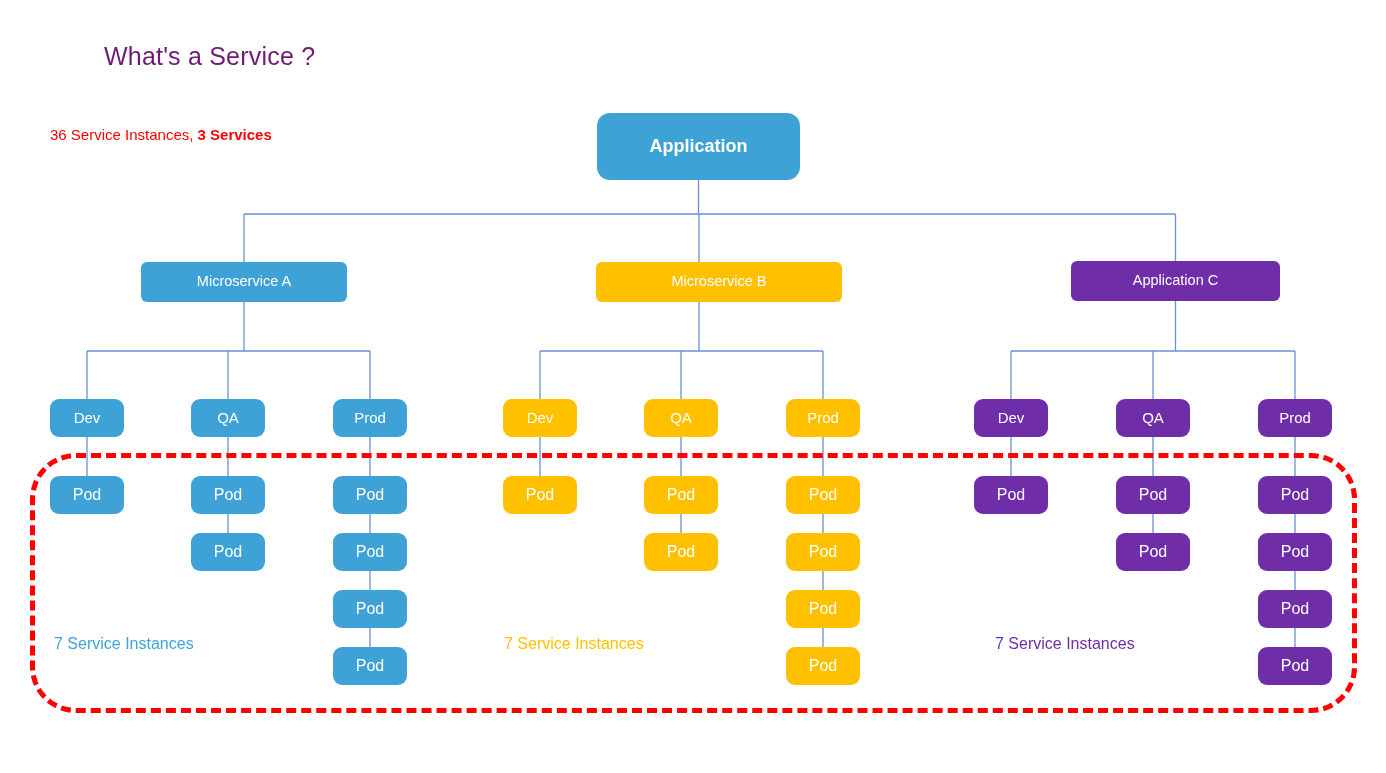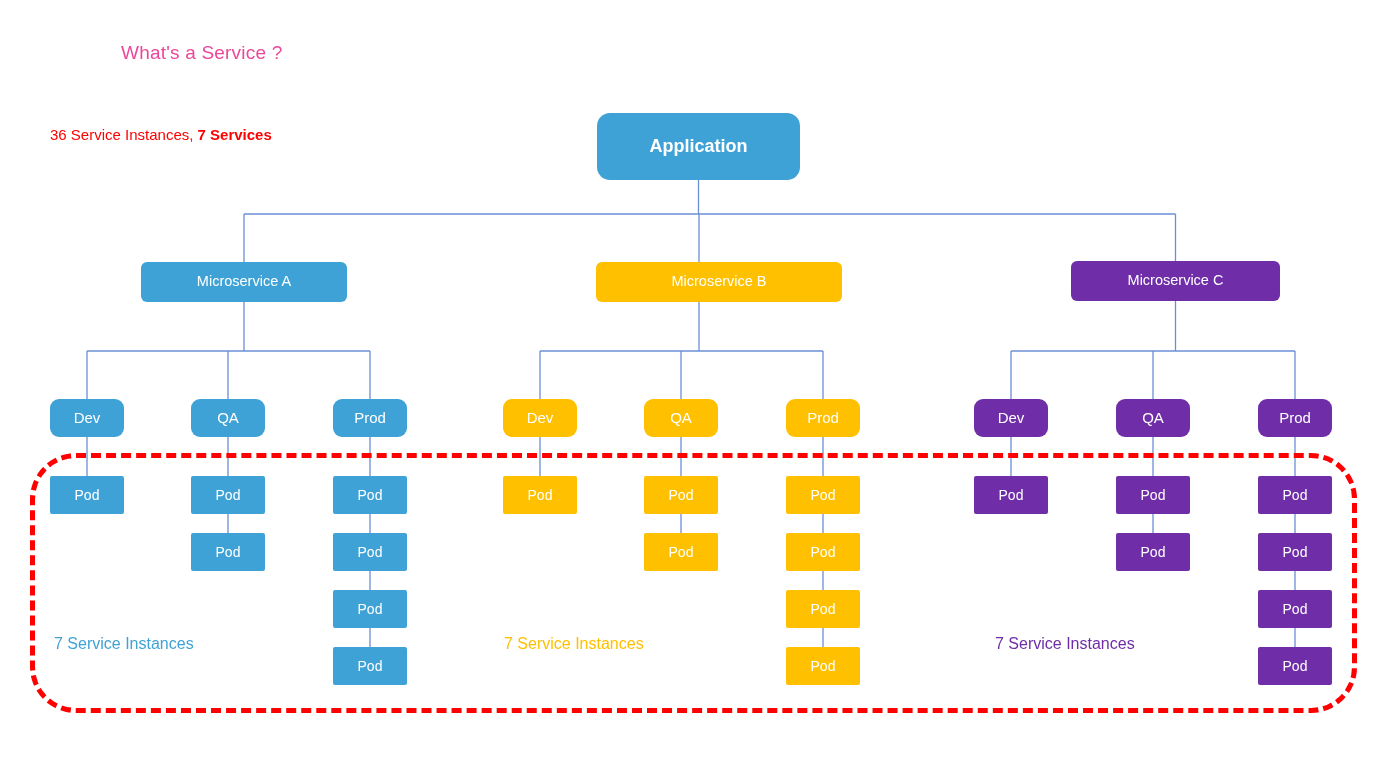--- a/index.html
+++ b/index.html
@@ -17,25 +17,24 @@
     height: 773px;
     background: #ffffff;
     overflow: hidden;
   }
 
   
   .title {
     position: absolute;
     left: 104px;
     top: 42px;
-    font-size: 19px;
-    color: #ec4899;
+    font-size: 25px;
+    color: #701a75;
     letter-spacing: 0.2px;
     white-space: nowrap;
-    margin-left: 17px;
   }
   .legend {
     position: absolute;
     left: 50px;
     top: 126px;
     font-size: 15px;
     color: #FF0000;
     white-space: nowrap;
   }
   .legend .strong { font-weight: bold; }
@@ -75,41 +74,41 @@
   .node.ms {
     border-radius: 6px;
     font-size: 14.5px;
   }
   .node.env {
     border-radius: 9px;
     font-size: 15px;
     text-align: right;
   }
   .node.pod {
-    border-radius: 2px;
-    font-size: 14px;
+    border-radius: 9px;
+    font-size: 16px;
   }
 
   
   .group-outline {
     position: absolute;
     box-sizing: border-box;
     border: 5px dashed #FF0000;
     border-radius: 46px;
     pointer-events: none;
   }
 </style>
 </head>
 <body>
 
 <div id="canvas">
 
   <div class="title">What's a Service ?</div>
 
-  <div class="legend"><span>36 Service Instances, </span><span class="strong">7 Services</span></div>
+  <div class="legend"><span>36 Service Instances, </span><span class="strong">3 Services</span></div>
 
   <svg id="wires">
       <line x1="698.5" y1="180" x2="698.5" y2="214" stroke="#6B8FD4" stroke-width="1.3"></line>
       <line x1="244" y1="214" x2="1175.5" y2="214" stroke="#6B8FD4" stroke-width="1.3"></line>
       <line x1="244" y1="214" x2="244" y2="262" stroke="#6B8FD4" stroke-width="1.3"></line>
       <line x1="699" y1="214" x2="699" y2="262" stroke="#6B8FD4" stroke-width="1.3"></line>
       <line x1="1175.5" y1="214" x2="1175.5" y2="261" stroke="#6B8FD4" stroke-width="1.3"></line>
       <line x1="244" y1="302" x2="244" y2="351" stroke="#6B8FD4" stroke-width="1.3"></line>
       <line x1="87" y1="351" x2="370" y2="351" stroke="#6B8FD4" stroke-width="1.3"></line>
       <line x1="87" y1="351" x2="87" y2="399" stroke="#6B8FD4" stroke-width="1.3"></line>
@@ -214,21 +213,21 @@
       <div class="node pod" style="left: 786px; top: 533px; width: 74px; height: 38px; background: rgb(255, 192, 0);">
         <span>Pod</span>
       </div>
       <div class="node pod" style="left: 786px; top: 590px; width: 74px; height: 38px; background: rgb(255, 192, 0);">
         <span>Pod</span>
       </div>
       <div class="node pod" style="left: 786px; top: 647px; width: 74px; height: 38px; background: rgb(255, 192, 0);">
         <span>Pod</span>
       </div>
       <div class="node ms" style="left: 1071px; top: 261px; width: 209px; height: 40px; background: rgb(111, 45, 168);">
-        <span>Microservice C</span>
+        <span>Application C</span>
       </div>
       <div class="node env" style="left: 974px; top: 399px; width: 74px; height: 38px; background: rgb(111, 45, 168);">
         <span>Dev</span>
       </div>
       <div class="node pod" style="left: 974px; top: 476px; width: 74px; height: 38px; background: rgb(111, 45, 168);">
         <span>Pod</span>
       </div>
       <div class="node env" style="left: 1116px; top: 399px; width: 74px; height: 38px; background: rgb(111, 45, 168);">
         <span>QA</span>
       </div>

